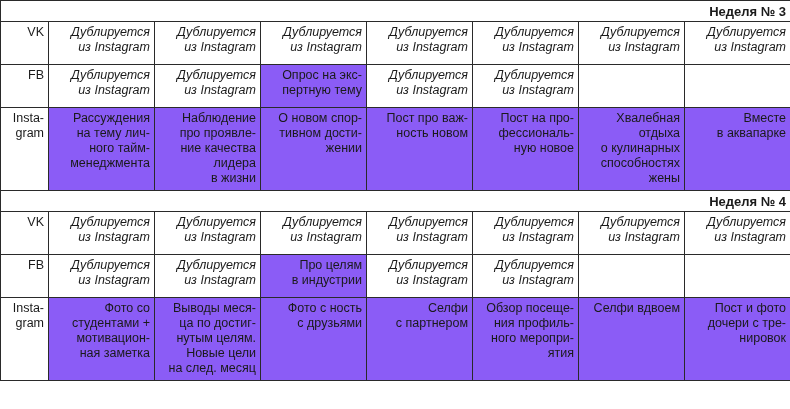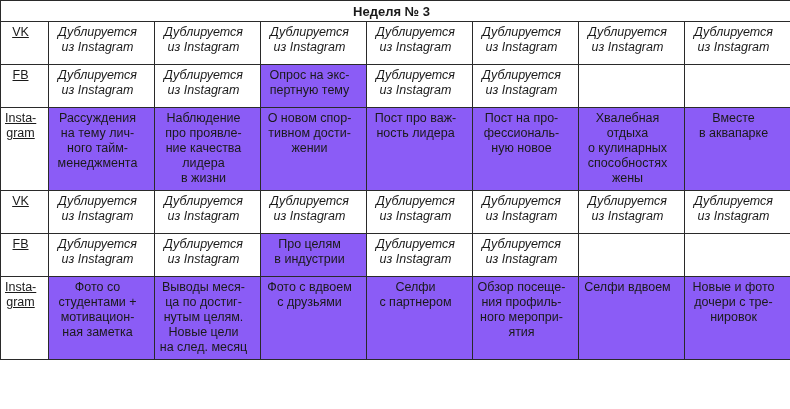--- a/index.html
+++ b/index.html
@@ -7,37 +7,36 @@
     table.schedule {
       border-collapse: collapse;
       width: 790px;
       table-layout: fixed;
       font-size: 12.5px;
       color: #1a1a1a;
     }
     table.schedule td {
       border: 1px solid #2a2a2a;
       vertical-align: top;
-      text-align: center;
-      padding: 3px 12px 2px 4px;
+      text-align: right;
+      padding: 3px 4px 2px 4px;
       line-height: 15px;
       white-space: pre-line;
     }
     td.week-header {
       font-weight: bold;
       text-align: center;
       padding: 9px 4px 7px 4px;
       font-size: 13px;
       border-top: 2px solid #2a2a2a;
     }
     td.platform {
       text-align: center;
       padding-left: 2px;
       padding-right: 2px;
-      text-decoration: underline;
     }
     td.dup { font-style: italic; }
     td.gray { background: #8b5cf6; }
     tr.row-vk td, tr.row-fb td { height: 37px; }
     tr.row-ig-3 td { height: 77px; }
     tr.row-ig-4 td { height: 77px; }
     col.c0 { width: 48px; }
     col.cx { width: 106px; }
     col.cl { width: 106px; }
   </style>
@@ -101,33 +100,36 @@
 менеджмента</td>
       <td class="gray">Наблюдение
 про проявле-
 ние качества
 лидера
 в жизни</td>
       <td class="gray">О новом спор-
 тивном дости-
 жении</td>
       <td class="gray">Пост про важ-
-ность лидера</td>
+ность новом</td>
       <td class="gray">Пост на про-
 фессиональ-
 ную новое</td>
       <td class="gray">Хвалебная
 отдыха
 о кулинарных
 способностях
 жены</td>
       <td class="gray">Вместе
 в аквапарке</td>
     </tr>
 
+    <tr>
+      <td class="week-header" colspan="8">Неделя № 4</td>
+    </tr>
     <tr class="row-vk">
       <td class="platform">VK</td>
       <td class="dup">Дублируется
 из Instagram</td>
       <td class="dup">Дублируется
 из Instagram</td>
       <td class="dup">Дублируется
 из Instagram</td>
       <td class="dup">Дублируется
 из Instagram</td>
@@ -158,27 +160,27 @@
 gram</td>
       <td class="gray">Фото со
 студентами +
 мотивацион-
 ная заметка</td>
       <td class="gray">Выводы меся-
 ца по достиг-
 нутым целям.
 Новые цели
 на след. месяц</td>
-      <td class="gray">Фото с вдвоем
+      <td class="gray">Фото с ность
 с друзьями</td>
       <td class="gray">Селфи
 с партнером</td>
       <td class="gray">Обзор посеще-
 ния профиль-
 ного меропри-
 ятия</td>
       <td class="gray">Селфи вдвоем</td>
-      <td class="gray">Новые и фото
+      <td class="gray">Пост и фото
 дочери с тре-
 нировок</td>
     </tr>
   </tbody>
 </table>
 
 </body></html>

